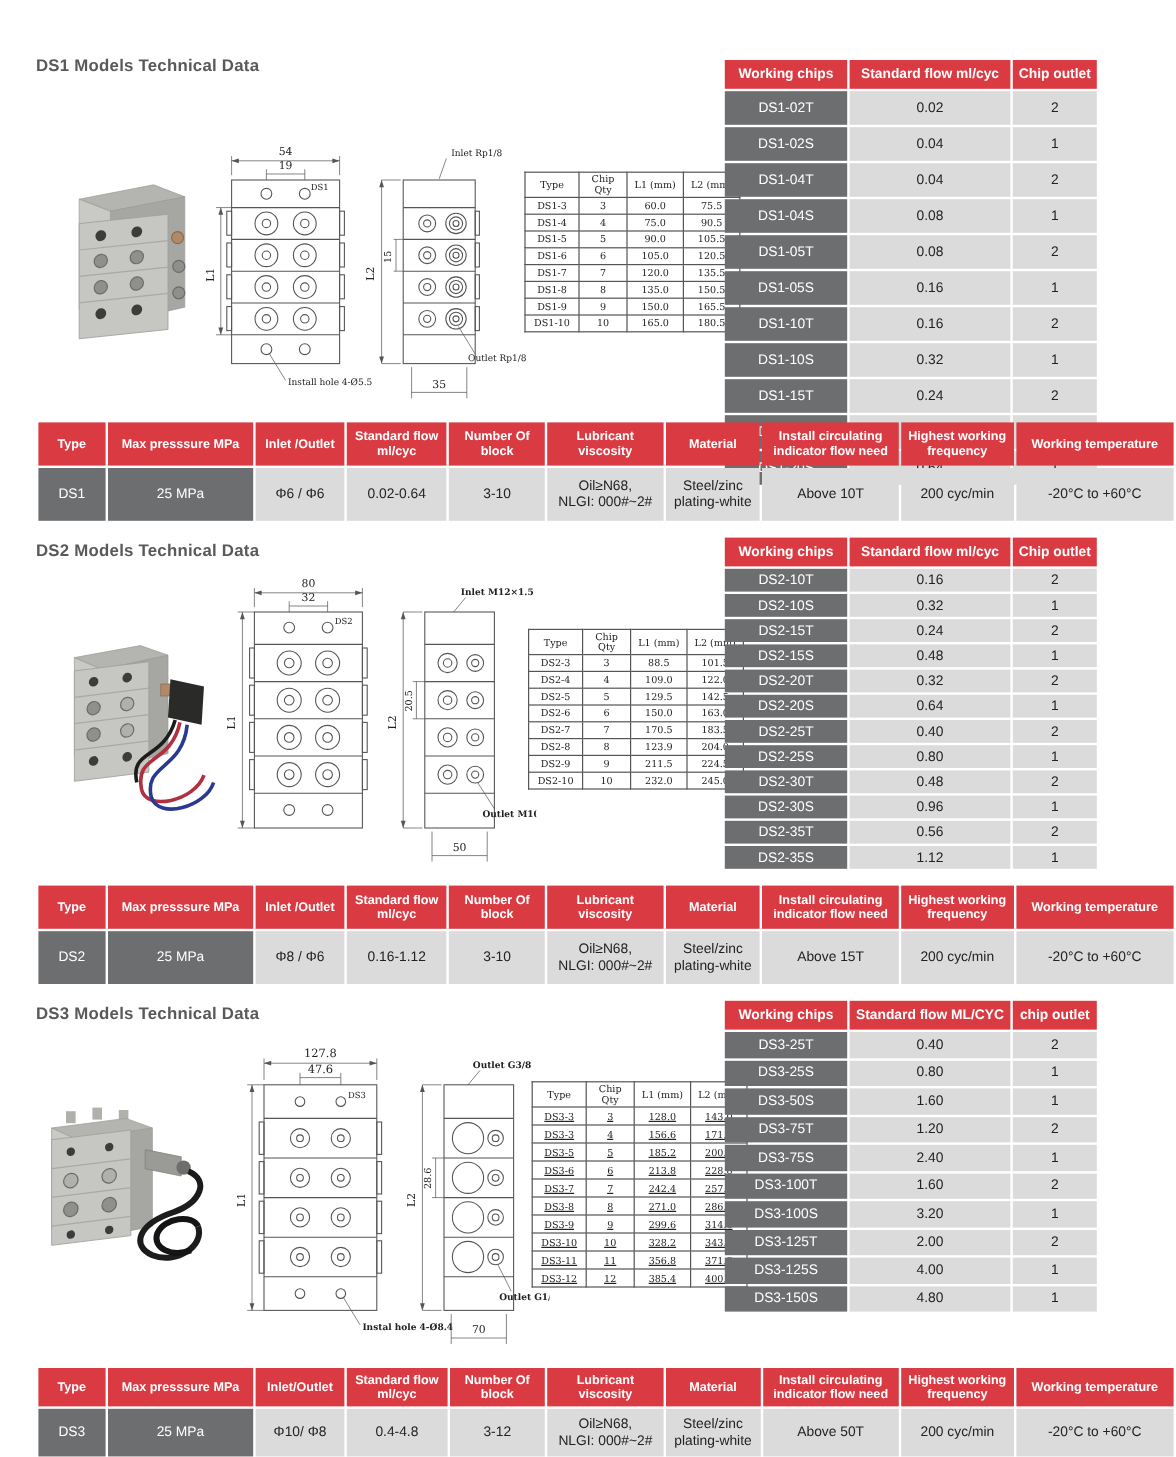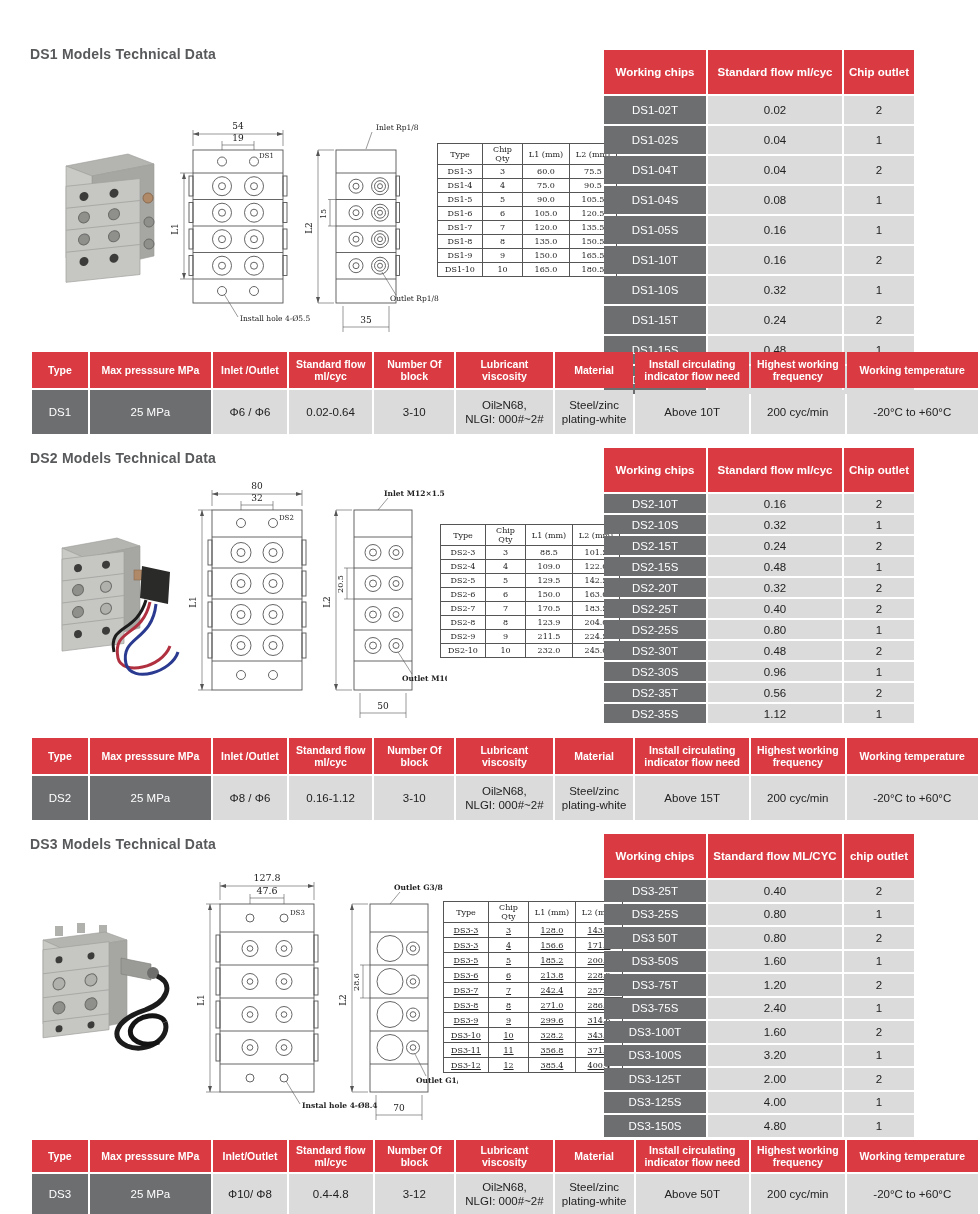--- a/index.html
+++ b/index.html
@@ -9,21 +9,21 @@
     --red:#DA3B43; --dark:#6D6E70; --light:#DBDBDB; --title:#58595B;
   }
   .section-title {
     position:absolute; left:30px; font-size:14px; font-weight:bold;
     color:var(--title); letter-spacing:0.2px;
   }
   
   .chips-table { position:absolute; border-collapse:separate; border-spacing:2px; }
   .chips-table th {
     background:var(--red); color:#fff; font-size:11.5px; font-weight:bold;
-    text-align:center; padding:12px 3px; height:20px;
+    text-align:center; padding:2px 3px; height:20px;
   }
   .chips-table td { font-size:11.5px; text-align:center; padding:0 3px; }
   .chips-table td:first-child { background:var(--dark); color:#fff; }
   .chips-table td:not(:first-child) { background:var(--light); color:#222; }
   .chips-table th:nth-child(1), .chips-table td:nth-child(1) { width:96px; }
   .chips-table th:nth-child(2), .chips-table td:nth-child(2) { width:128px; }
   .chips-table th:nth-child(3), .chips-table td:nth-child(3) { width:64px; }
   .ct-ds1 td { height:28px; } .ct-ds2 td { height:19px; } .ct-ds3 td { height:21.5px; }
   
   .spec-table { position:absolute; left:30px; border-collapse:separate; border-spacing:2px; table-layout:fixed; }
@@ -287,20 +287,25 @@
         </tr>
         <tr>
           <td>DS1-04T</td>
           <td>0.04</td>
           <td>2</td>
         </tr>
         <tr>
           <td>DS1-04S</td>
           <td>0.08</td>
           <td>1</td>
+        </tr>
+        <tr>
+          <td>DS1-05T</td>
+          <td>0.08</td>
+          <td>2</td>
         </tr>
         <tr>
           <td>DS1-05S</td>
           <td>0.16</td>
           <td>1</td>
         </tr>
         <tr>
           <td>DS1-10T</td>
           <td>0.16</td>
           <td>2</td>
@@ -576,20 +581,25 @@
         </tr>
         <tr>
           <td>DS2-15S</td>
           <td>0.48</td>
           <td>1</td>
         </tr>
         <tr>
           <td>DS2-20T</td>
           <td>0.32</td>
           <td>2</td>
+        </tr>
+        <tr>
+          <td>DS2-20S</td>
+          <td>0.64</td>
+          <td>1</td>
         </tr>
         <tr>
           <td>DS2-25T</td>
           <td>0.40</td>
           <td>2</td>
         </tr>
         <tr>
           <td>DS2-25S</td>
           <td>0.80</td>
           <td>1</td>
@@ -864,25 +874,20 @@
           <td>DS3-25T</td>
           <td>0.40</td>
           <td>2</td>
         </tr>
         <tr>
           <td>DS3-25S</td>
           <td>0.80</td>
           <td>1</td>
         </tr>
         <tr>
-          <td>DS3 50T</td>
-          <td>0.80</td>
-          <td>2</td>
-        </tr>
-        <tr>
           <td>DS3-50S</td>
           <td>1.60</td>
           <td>1</td>
         </tr>
         <tr>
           <td>DS3-75T</td>
           <td>1.20</td>
           <td>2</td>
         </tr>
         <tr>

